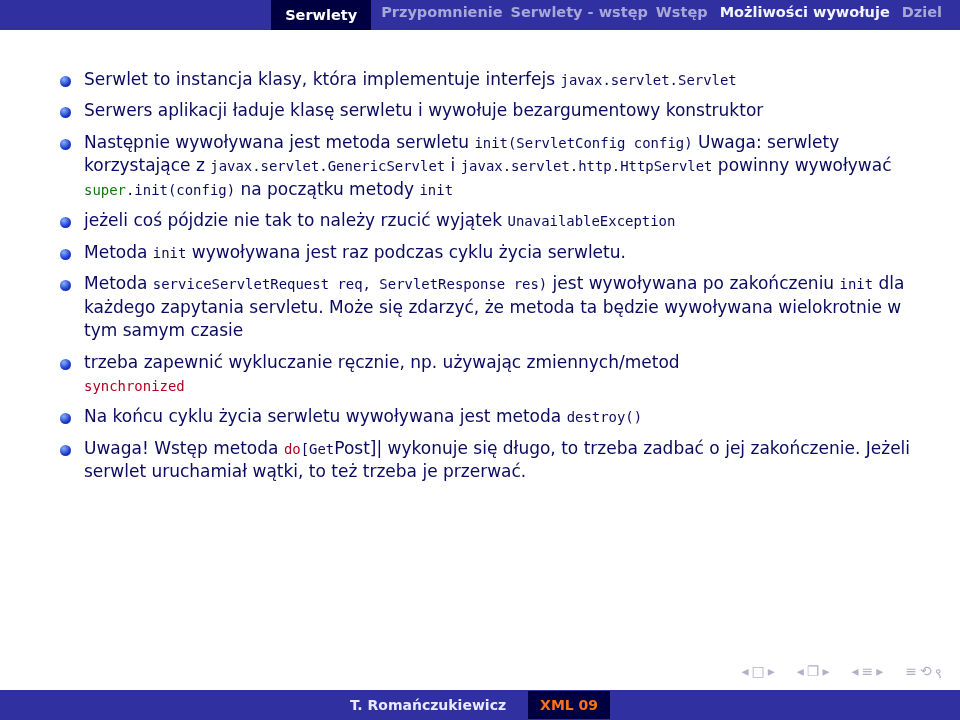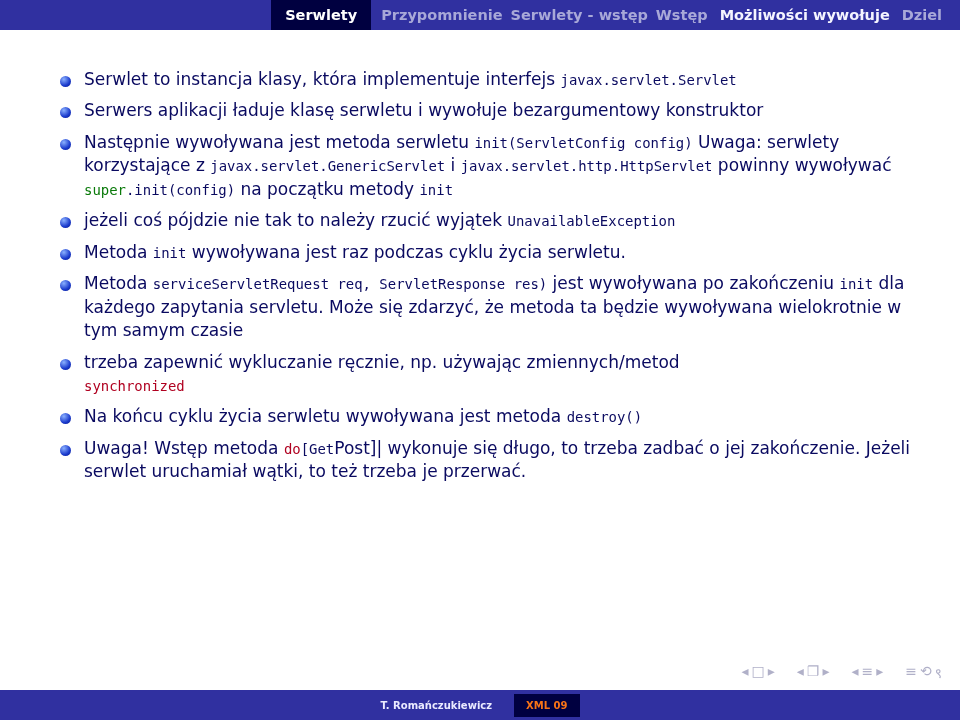--- a/index.html
+++ b/index.html
@@ -5,21 +5,21 @@
   * { margin:0; padding:0; box-sizing:border-box; }
   body {
     width:960px; height:720px;
     font-family:"DejaVu Sans","Liberation Sans",Arial,sans-serif;
     background:#fff;
     position:relative;
     overflow:hidden;
     font-size:17px;
   }
   .hdr {
-    display:flex; align-items:center; justify-content:flex-end;
+    display:flex; align-items:flex-start; justify-content:flex-end;
     gap:8px;
     height:30px;
     padding:0 0 0 0;
     font-size:14.5px;
     font-weight:bold;
     color:#dcdcf0;
     background:#3030a0;
     white-space:nowrap;
     overflow:hidden;
   }
@@ -64,21 +64,21 @@
   .kw-green { color:#0a7a0a; }
   .kw-red { color:#b00020; }
 
   .footer {
     position:absolute;
     left:0; right:0; bottom:0;
     height:30px;
     background:#3030a0;
     color:#fff;
     font-weight:bold;
-    font-size:10px;
+    font-size:14px;
     display:flex; align-items:center; justify-content:center;
     gap:22px;
   }
   .footer .author { color:#eaeaff; }
   .footer .course { background:#000040; padding:6px 12px; color:#f97316; }
 
   .nav-icons {
     position:absolute;
     right:18px; bottom:38px;
     display:flex; gap:22px;

